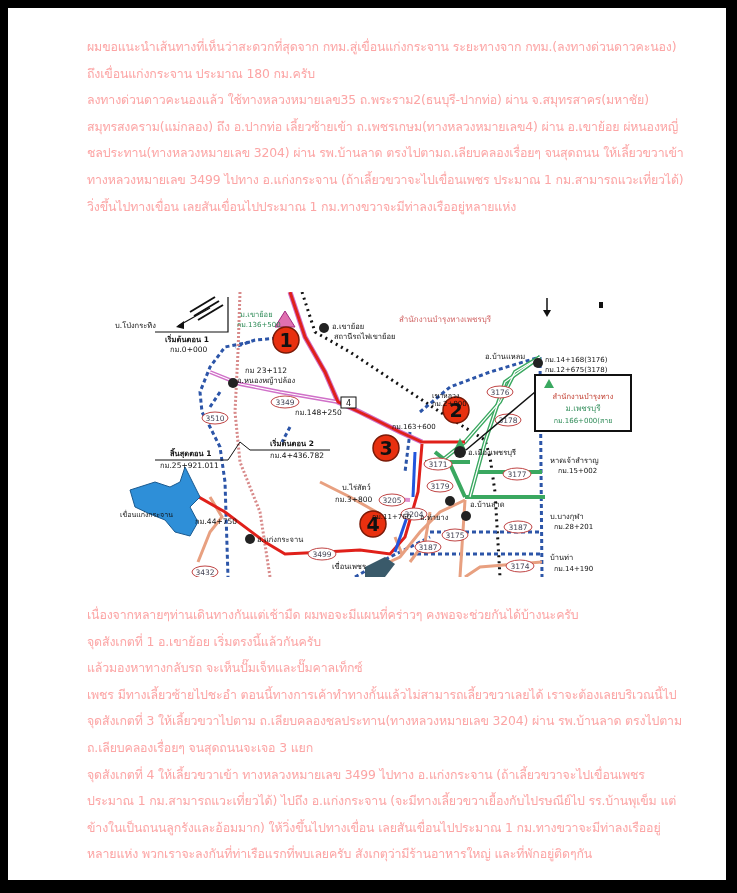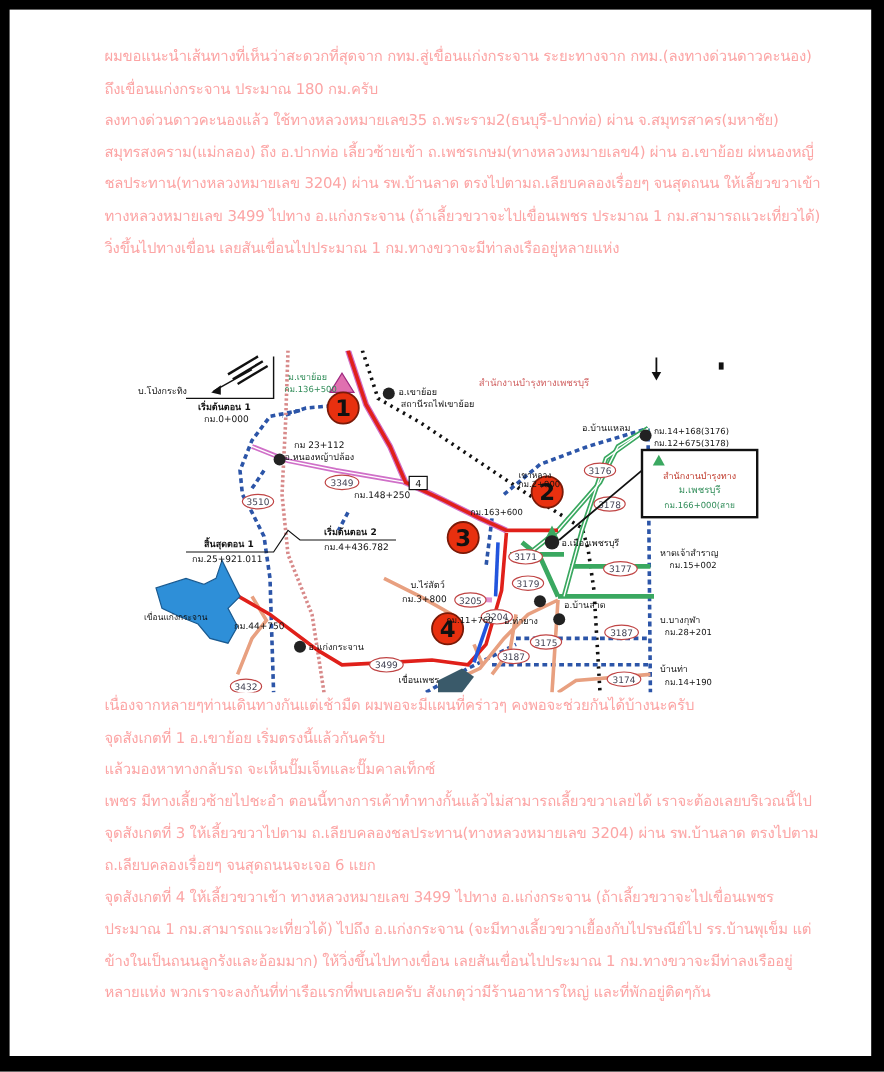--- a/index.html
+++ b/index.html
@@ -224,24 +224,24 @@
       <text x="440" y="268">บ้านท่า</text>
       <text x="444" y="279" font-size="7">กม.14+190</text>
       <text x="147" y="250">อ.แก่งกระจาน</text>
       <text x="85" y="232">กม.44+750</text>
       <text x="10" y="225" font-size="7">เขื่อนแก่งกระจาน</text>
       <text x="222" y="277">เขื่อนเพชร</text>
     </g>
   </svg>
 </div>
 
-<div class="text-block" style="top:575px;">
+<div class="text-block" style="top:602px;">
   <p>เนื่องจากหลายๆท่านเดินทางกันแต่เช้ามืด ผมพอจะมีแผนที่คร่าวๆ คงพอจะช่วยกันได้บ้างนะครับ</p>
   <p>จุดสังเกตที่ 1 อ.เขาย้อย เริ่มตรงนี้แล้วกันครับ</p>
   <p>แล้วมองหาทางกลับรถ จะเห็นปั๊มเจ็ทและปั๊มคาลเท็กซ์</p>
   <p>เพชร มีทางเลี้ยวซ้ายไปชะอำ ตอนนี้ทางการเค้าทำทางกั้นแล้วไม่สามารถเลี้ยวขวาเลยได้ เราจะต้องเลยบริเวณนี้ไป</p>
   <p>จุดสังเกตที่ 3 ให้เลี้ยวขวาไปตาม ถ.เลียบคลองชลประทาน(ทางหลวงหมายเลข 3204) ผ่าน รพ.บ้านลาด ตรงไปตาม</p>
-  <p>ถ.เลียบคลองเรื่อยๆ จนสุดถนนจะเจอ 6 แยก</p>
+  <p>ถ.เลียบคลองเรื่อยๆ จนสุดถนนจะเจอ 3 แยก</p>
   <p>จุดสังเกตที่ 4 ให้เลี้ยวขวาเข้า ทางหลวงหมายเลข 3499 ไปทาง อ.แก่งกระจาน (ถ้าเลี้ยวขวาจะไปเขื่อนเพชร</p>
   <p>ประมาณ 1 กม.สามารถแวะเที่ยวได้) ไปถึง อ.แก่งกระจาน (จะมีทางเลี้ยวขวาเยื้องกับไปรษณีย์ไป  รร.บ้านพุเข็ม แต่</p>
   <p>ข้างในเป็นถนนลูกรังและอ้อมมาก) ให้วิ่งขึ้นไปทางเขื่อน เลยสันเขื่อนไปประมาณ 1 กม.ทางขวาจะมีท่าลงเรืออยู่</p>
   <p>หลายแห่ง พวกเราจะลงกันที่ท่าเรือแรกที่พบเลยครับ สังเกตุว่ามีร้านอาหารใหญ่ และที่พักอยู่ติดๆกัน</p>
 </div>
 
 </body></html>

